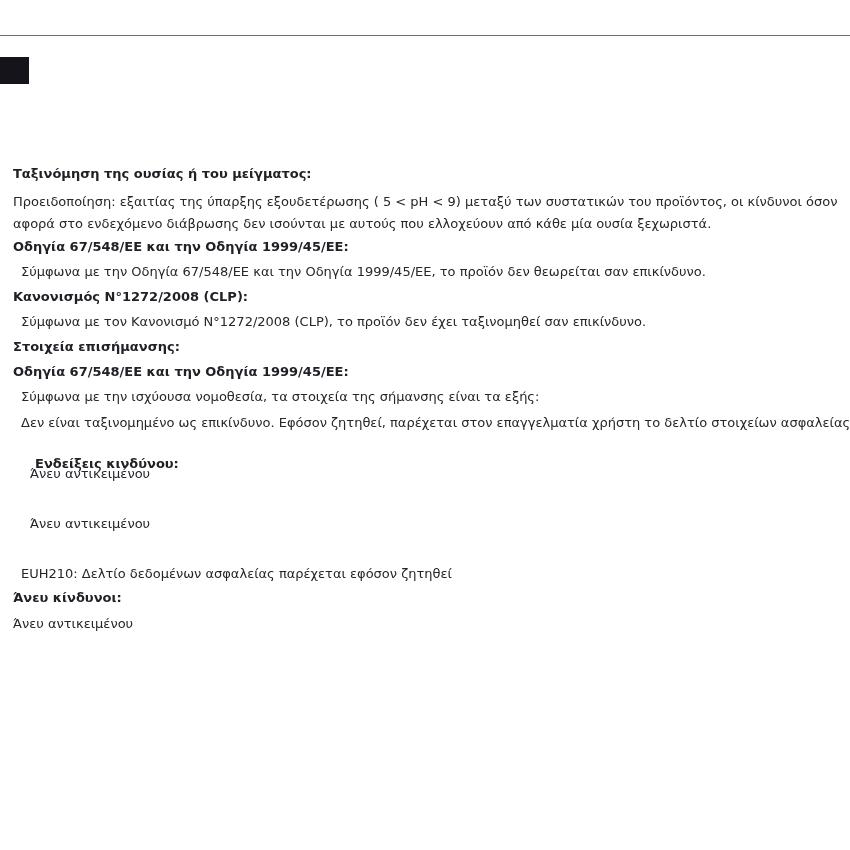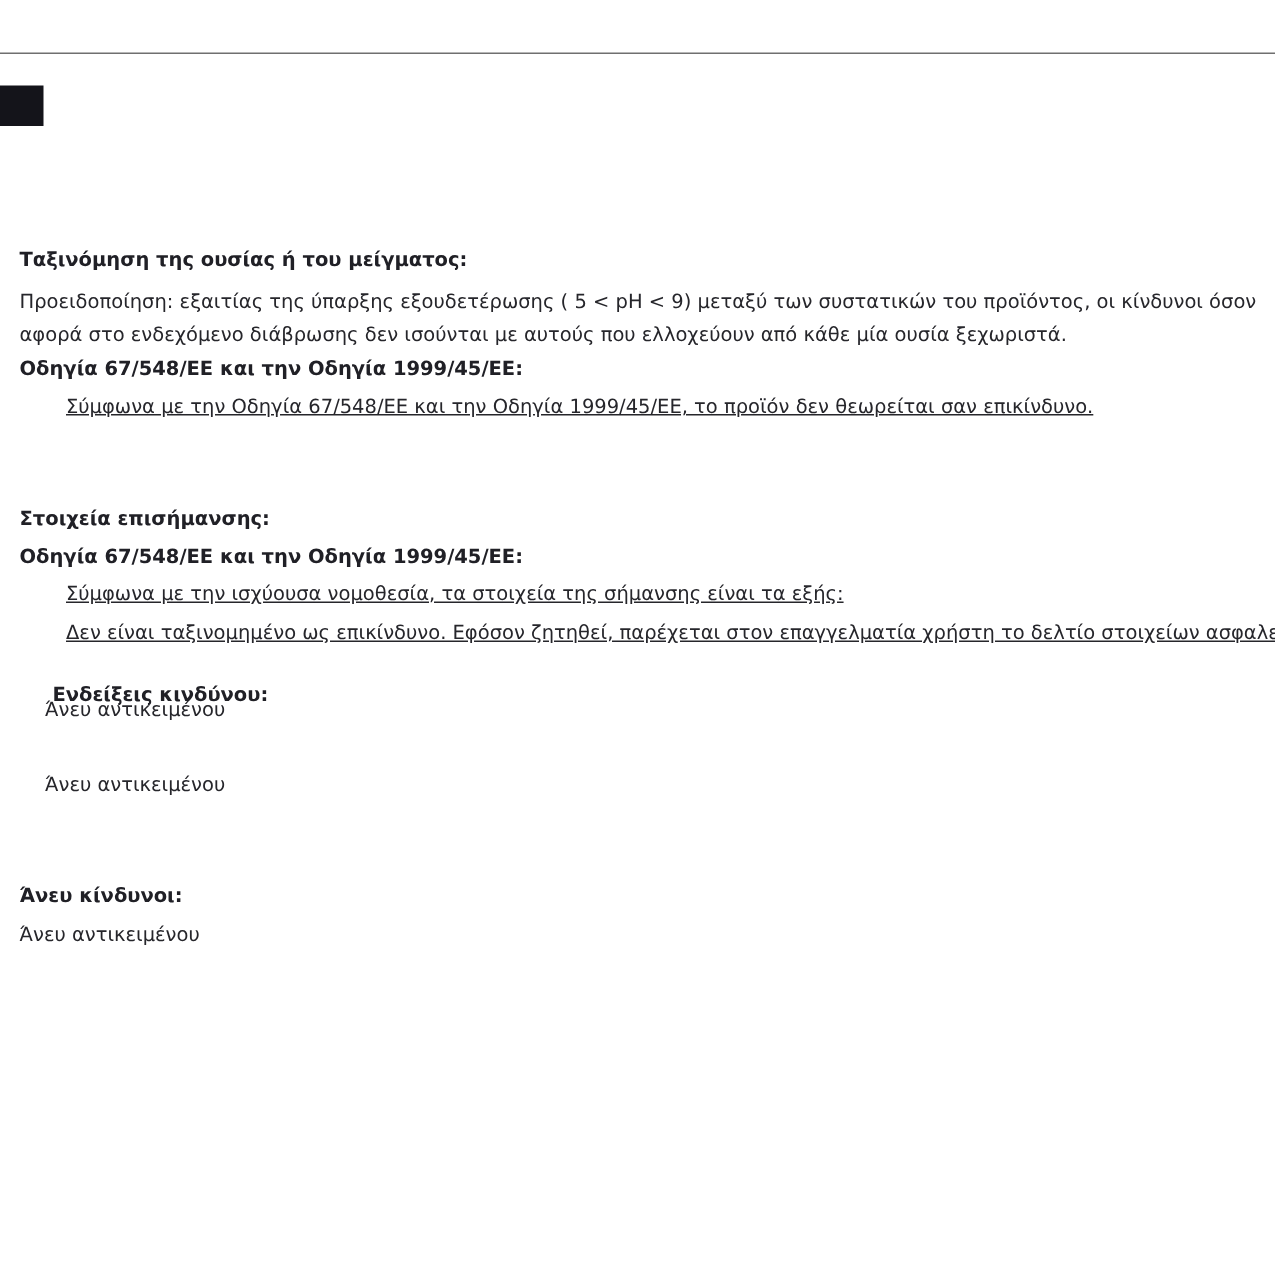--- a/index.html
+++ b/index.html
@@ -19,42 +19,45 @@
   .line{
     position:absolute;
     white-space:nowrap;
     font-size:13px;
     line-height:16px;
     color:#26262b;
   }
   .b{font-weight:bold;color:#202026;}
   .para{white-space:normal;width:828px;line-height:22px;}
   .x0{left:13px;}
-  .x1{left:44px;text-decoration:underline;}
+  .x1{left:21px;}
   .x1b{left:35px;}
   .x1c{left:30px;}
 </style>
 </head>
 <body>
 
 <div class="page">
 
   <div class="rule rule-top"></div>
   <div class="edge-mark edge-mark-top"></div>
 
   <div class="line b x0" style="top:166px">Ταξινόμηση της ουσίας ή του μείγματος:</div>
   <div class="line para x0" style="top:191px">Προειδοποίηση: εξαιτίας της ύπαρξης εξουδετέρωσης ( 5 &lt; pH &lt; 9) μεταξύ των συστατικών του προϊόντος, οι κίνδυνοι όσον αφορά στο ενδεχόμενο διάβρωσης δεν ισούνται με αυτούς που ελλοχεύουν από κάθε μία ουσία ξεχωριστά.</div>
   <div class="line b x0" style="top:239px">Οδηγία 67/548/ΕΕ και την Οδηγία 1999/45/ΕΕ:</div>
   <div class="line x1" style="top:264px">Σύμφωνα με την Οδηγία 67/548/ΕΕ και την Οδηγία 1999/45/ΕΕ, το προϊόν δεν θεωρείται σαν επικίνδυνο.</div>
+  <div class="line b x0" style="top:289px">Κανονισμός Ν°1272/2008 (CLP):</div>
+  <div class="line x1" style="top:314px">Σύμφωνα με τον Κανονισμό Ν°1272/2008 (CLP), το προϊόν δεν έχει ταξινομηθεί σαν επικίνδυνο.</div>
   <div class="line b x0" style="top:339px">Στοιχεία επισήμανσης:</div>
   <div class="line b x0" style="top:364px">Οδηγία 67/548/ΕΕ και την Οδηγία 1999/45/ΕΕ:</div>
   <div class="line x1" style="top:389px">Σύμφωνα με την ισχύουσα νομοθεσία, τα στοιχεία της σήμανσης είναι τα εξής:</div>
   <div class="line x1" style="top:415px">Δεν είναι ταξινομημένο ως επικίνδυνο. Εφόσον ζητηθεί, παρέχεται στον επαγγελματία χρήστη το δελτίο στοιχείων ασφαλείας.</div>
   <div class="line b x1b" style="top:456px">Ενδείξεις κινδύνου:</div>
   <div class="line x1c" style="top:466px">Άνευ αντικειμένου</div>
   <div class="line x1c" style="top:516px">Άνευ αντικειμένου</div>
+  <div class="line x1" style="top:566px">EUH210: Δελτίο δεδομένων ασφαλείας παρέχεται εφόσον ζητηθεί</div>
   <div class="line b x0" style="top:590px">Άνευ κίνδυνοι:</div>
   <div class="line x0" style="top:616px">Άνευ αντικειμένου</div>
 
   <div class="rule rule-bottom"></div>
   <div class="edge-mark edge-mark-bottom"></div>
 
 </div>
 
 </body></html>

